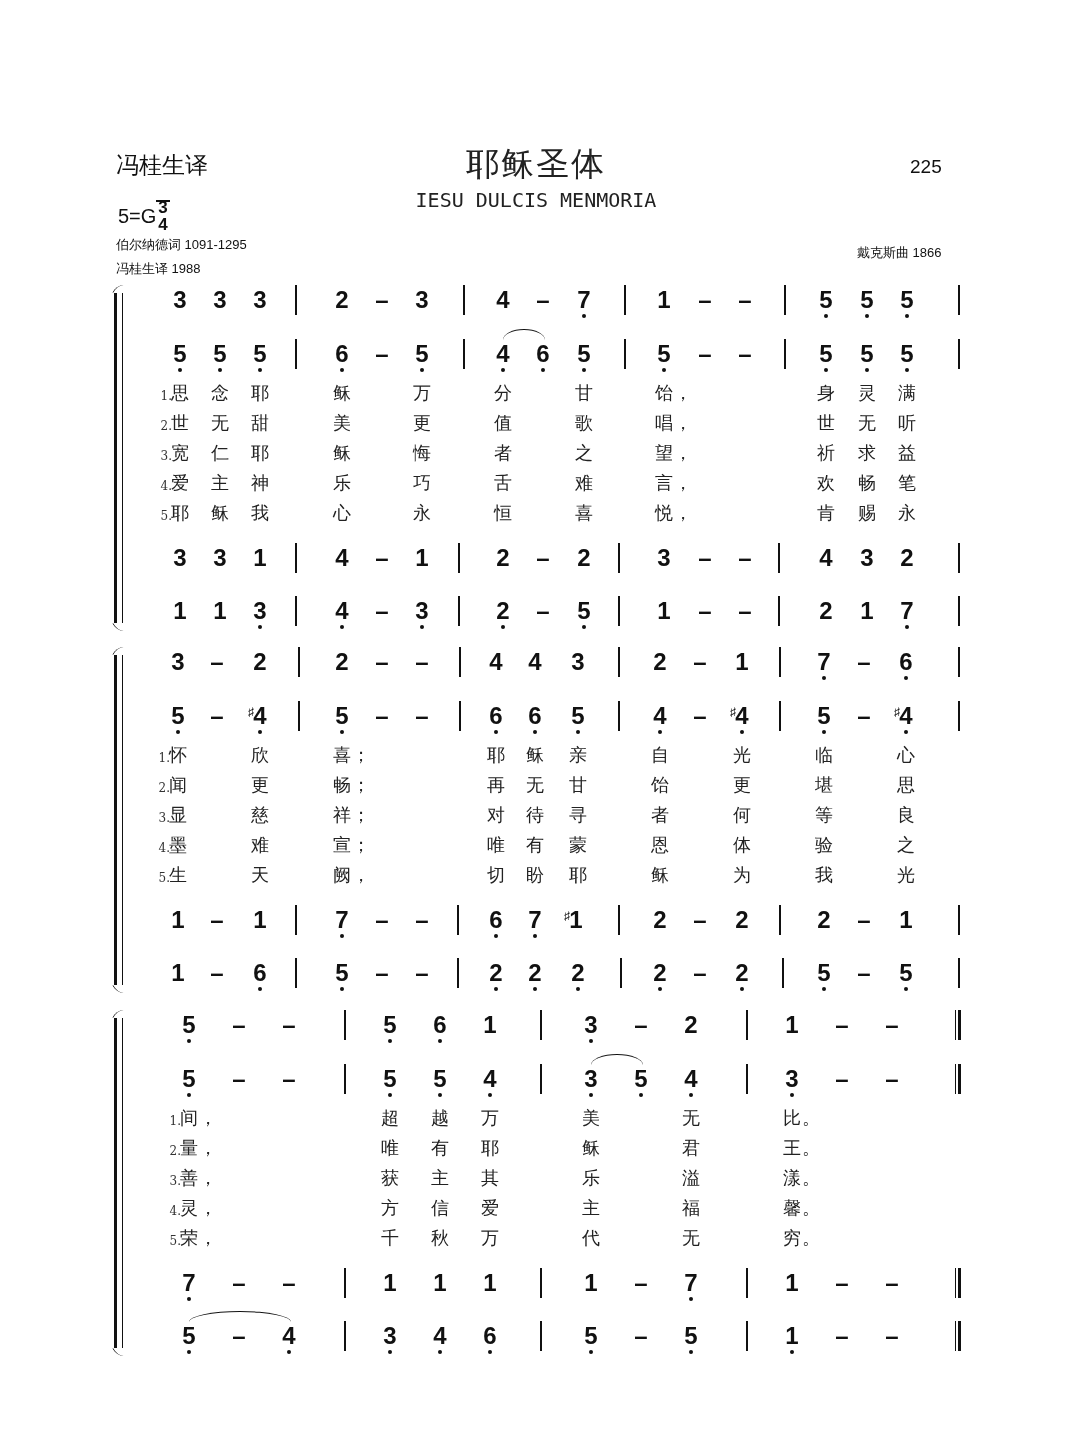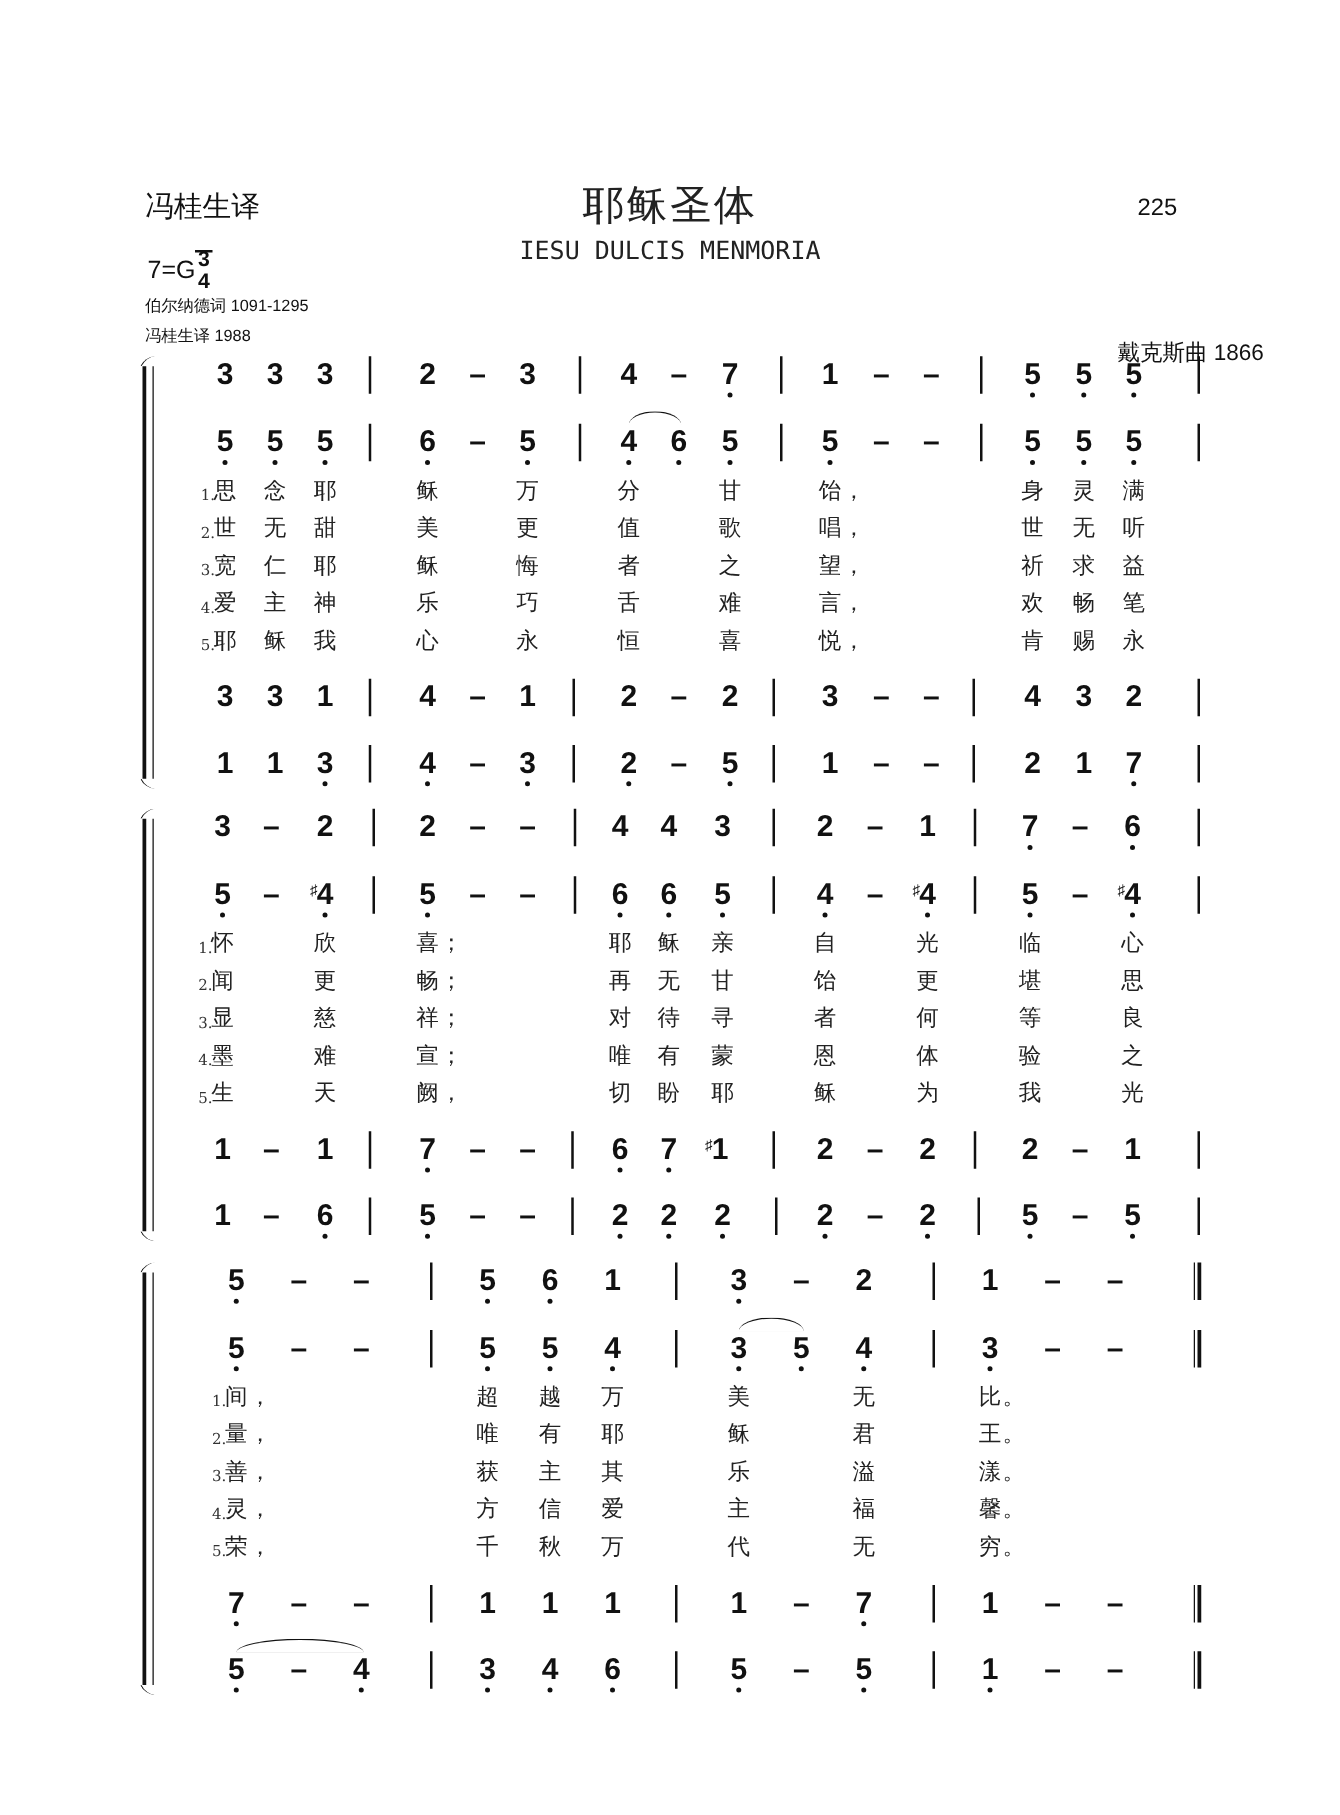--- a/index.html
+++ b/index.html
@@ -7,21 +7,21 @@
   .abs { position: absolute; }
   .category { left: 116px; top: 150px; font-size: 23px; font-family: "DejaVu Sans", sans-serif; color: #111; }
   .title { left: 0; width: 1072px; text-align: center; top: 142px; font-size: 33px; font-family: "DejaVu Sans", sans-serif; color: #222; letter-spacing: 2px; }
   .subtitle { left: 0; width: 1072px; text-align: center; top: 188px; font-size: 20px; font-family: "DejaVu Sans Mono", monospace; color: #222; letter-spacing: 0px; }
   .hymn-no { left: 910px; top: 156px; font-size: 19px; font-family: "Liberation Sans", sans-serif; }
   .key { left: 118px; top: 199px; font-size: 20px; font-family: "Liberation Sans", sans-serif; display: flex; align-items: center; }
   .frac { display: inline-flex; flex-direction: column; align-items: center; margin-left: 2px; font-weight: bold; font-size: 17px; line-height: 17px; }
   .frac .bar { width: 14px; height: 2px; background: #111; margin: 1px 0; }
   .lyricist { left: 116px; top: 236px; font-size: 13px; font-family: "Liberation Sans", sans-serif; }
   .translator { left: 116px; top: 260px; font-size: 13px; font-family: "Liberation Sans", sans-serif; }
-  .composer { left: 857px; top: 270px; font-size: 18px; font-family: "Liberation Sans", sans-serif; margin-left: 37px; }
+  .composer { left: 857px; top: 244px; font-size: 13px; font-family: "Liberation Sans", sans-serif; }
 
   .system { position: absolute; left: 110px; width: 860px; }
   .bracket { position: absolute; left: 4px; width: 5px; border-left: 3px solid #111; border-right: 1px solid #111; }
   .bracket::before, .bracket::after { content: ""; position: absolute; left: -3px; width: 8px; height: 8px; border-left: 1.5px solid #111; }
   .bracket::before { top: -8px; border-top-left-radius: 8px; transform: skewX(-25deg); }
   .bracket::after { bottom: -8px; border-bottom-left-radius: 8px; transform: skewX(25deg); }
 
   .row { position: absolute; left: 0; height: 40px; width: 860px; }
   .note { position: absolute; top: 0; width: 30px; margin-left: -15px; text-align: center; font-family: "Liberation Sans", sans-serif; font-weight: bold; font-size: 24px; line-height: 30px; }
   .note .dot { position: absolute; left: 50%; margin-left: -2px; top: 29px; width: 4px; height: 4px; border-radius: 50%; background: #111; }
@@ -37,21 +37,21 @@
 </style>
 </head>
 <body>
 
 <div>
   <div class="abs category">冯桂生译</div>
   <div class="abs title">耶稣圣体</div>
   <div class="abs subtitle">IESU DULCIS MENMORIA</div>
   <div class="abs hymn-no">225</div>
   <div class="abs key">
-    <span>7=G</span>
+    <span>5=G</span>
     <span class="frac">
       <span>3</span>
       <span class="bar"></span>
       <span>4</span>
     </span>
   </div>
   <div class="abs lyricist">伯尔纳德词 1091-1295</div>
   <div class="abs translator">冯桂生译 1988</div>
   <div class="abs composer">戴克斯曲 1866</div>
 </div>

